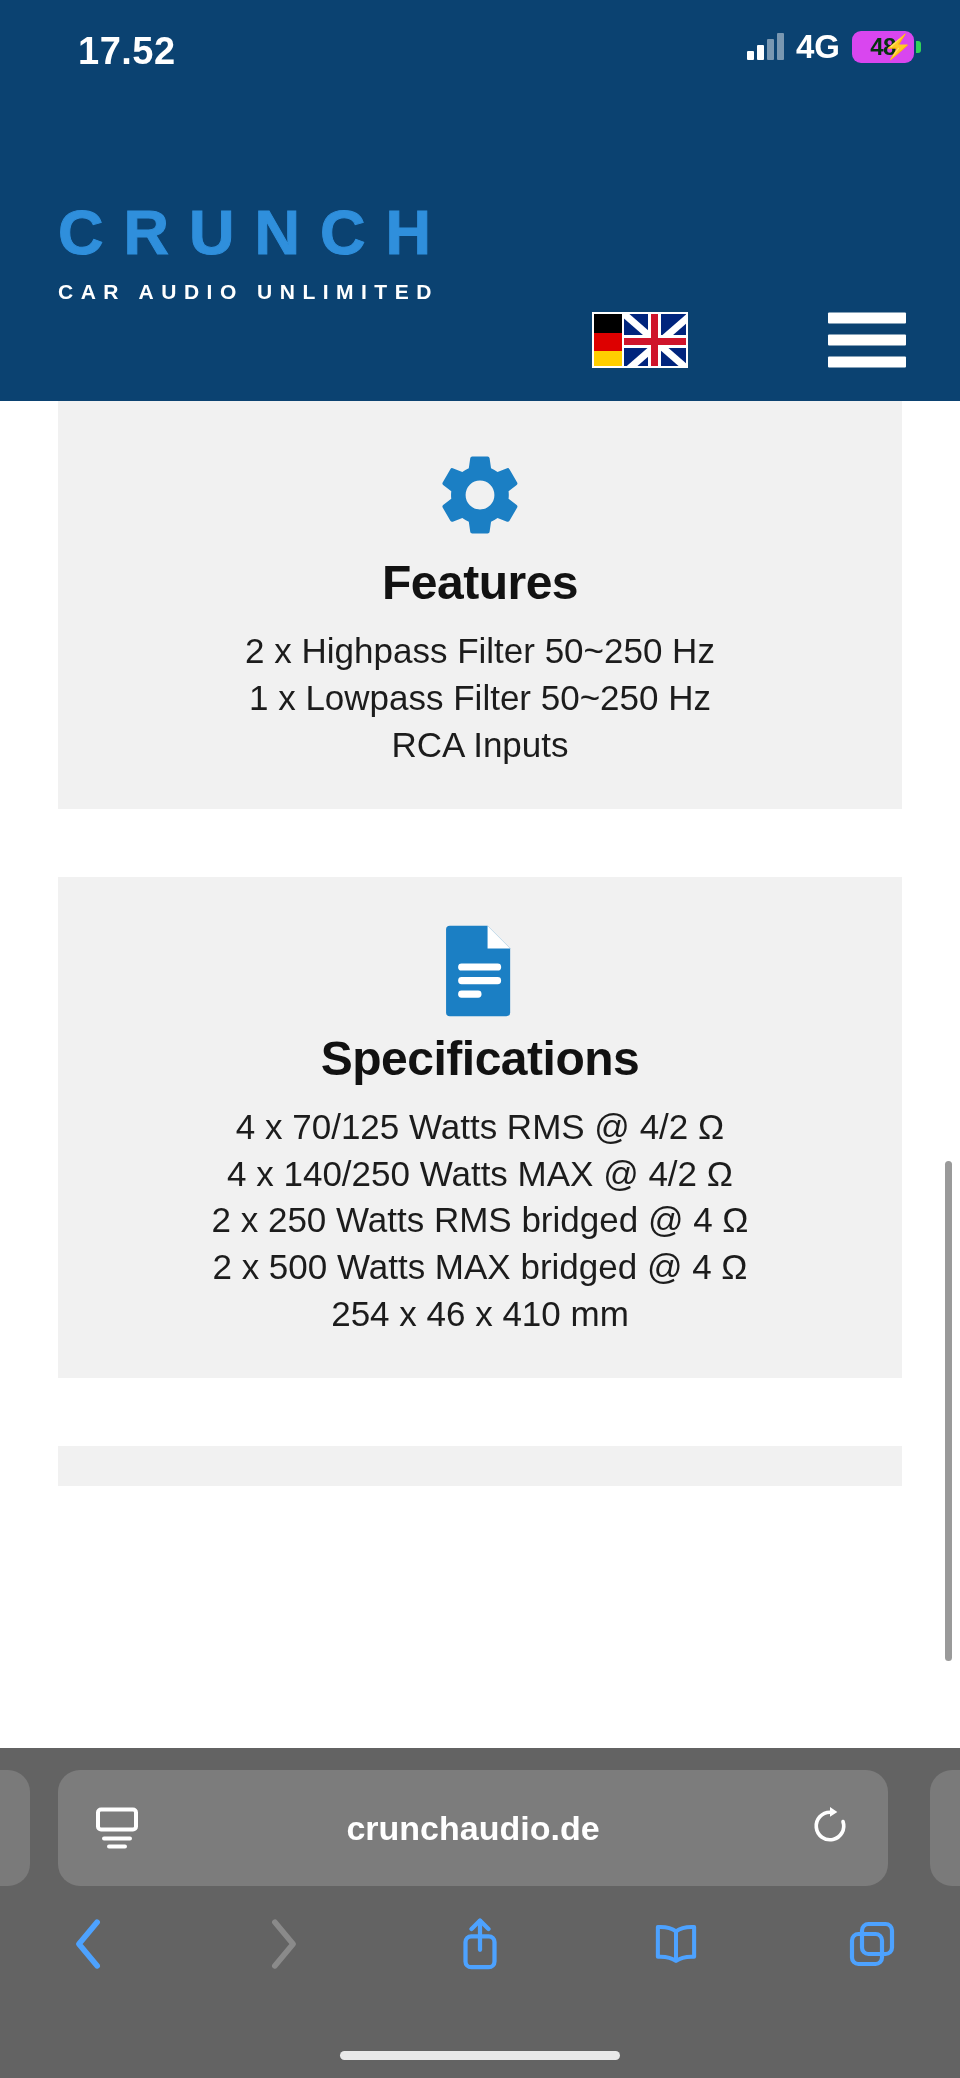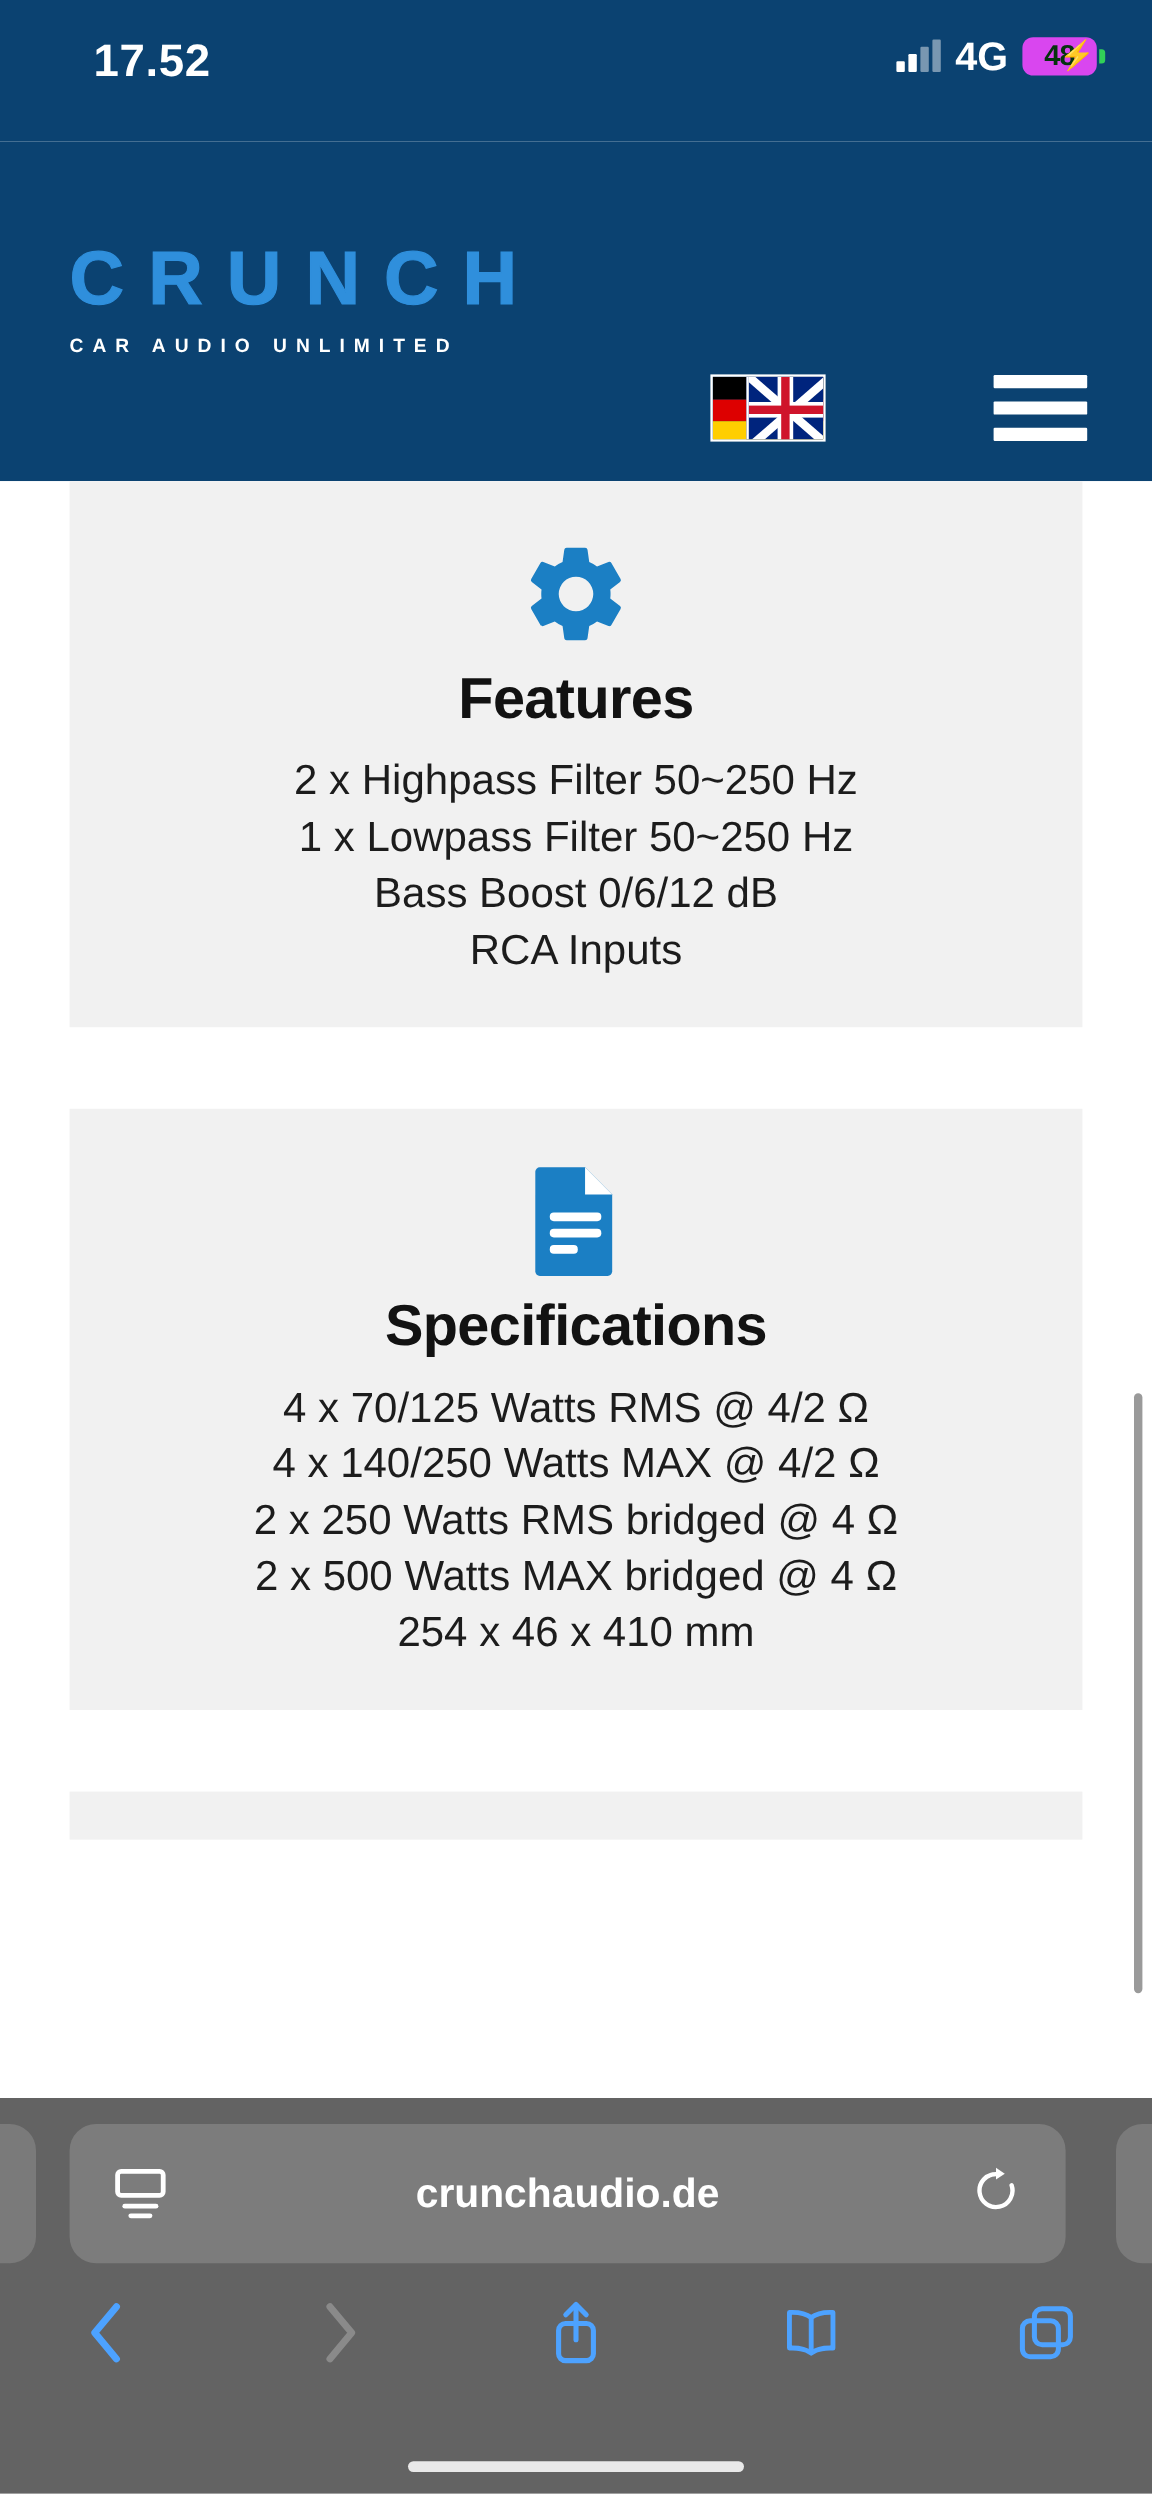--- a/index.html
+++ b/index.html
@@ -108,21 +108,21 @@
   .logo-main {
     font-size: 63px;
     font-weight: bold;
     letter-spacing: 20px;
     color: #2f8fdc;
     -webkit-text-stroke: 1px #2f8fdc;
     font-family: "Liberation Sans", sans-serif;
   }
   .logo-sub {
     margin-top: 12px;
-    font-size: 16px;
+    font-size: 21px;
     font-weight: bold;
     letter-spacing: 7.5px;
     color: #ffffff;
   }
   .flags {
     position: absolute;
     right: 272px;
     top: 222px;
     transform: translateY(-50%);
     width: 96px;
@@ -388,21 +388,20 @@
 
   <div class="card">
     <div class="card-icon">
       <svg width="96" height="96" viewBox="0 0 24 24" aria-hidden="true">
         <path fill="#1b7fc4" d="M19.14 12.94a7.07 7.07 0 0 0 .06-.94 7.07 7.07 0 0 0-.06-.94l2.03-1.58a.5.5 0 0 0 .12-.62l-1.92-3.32a.5.5 0 0 0-.6-.22l-2.39.96a7.03 7.03 0 0 0-1.62-.94l-.36-2.54a.5.5 0 0 0-.5-.42h-3.84a.5.5 0 0 0-.5.42l-.36 2.54c-.59.24-1.13.56-1.62.94l-2.39-.96a.5.5 0 0 0-.6.22L2.67 8.86a.5.5 0 0 0 .12.62l2.03 1.58c-.04.31-.06.63-.06.94s.02.63.06.94l-2.03 1.58a.5.5 0 0 0-.12.62l1.92 3.32c.12.22.38.3.6.22l2.39-.96c.49.38 1.03.7 1.62.94l.36 2.54c.04.24.25.42.5.42h3.84c.25 0 .46-.18.5-.42l.36-2.54c.59-.24 1.13-.56 1.62-.94l2.39.96c.22.08.48 0 .6-.22l1.92-3.32a.5.5 0 0 0-.12-.62l-2.03-1.58ZM12 15.6A3.6 3.6 0 1 1 15.6 12 3.6 3.6 0 0 1 12 15.6Z"></path>
       </svg>
     </div>
     <div class="card-title">Features</div>
     <div class="card-line">2 x Highpass Filter 50~250 Hz</div>
     <div class="card-line">1 x Lowpass Filter 50~250 Hz</div>
-    <div class="card-line">Bass Boost 0/6/12 dB</div>
     <div class="card-line">RCA Inputs</div>
   </div>
 
   <div class="card-spacer"></div>
 
   <div class="card">
     <div class="card-icon">
       <svg width="92" height="98" viewBox="0 0 24 26" aria-hidden="true">
         <path fill="#1b7fc4" d="M4 1h10l6 6v17a1 1 0 0 1-1 1H4a1 1 0 0 1-1-1V2a1 1 0 0 1 1-1Z"></path>
         <path fill="#ffffff" d="M14 1l6 6h-6V1Z"></path>

